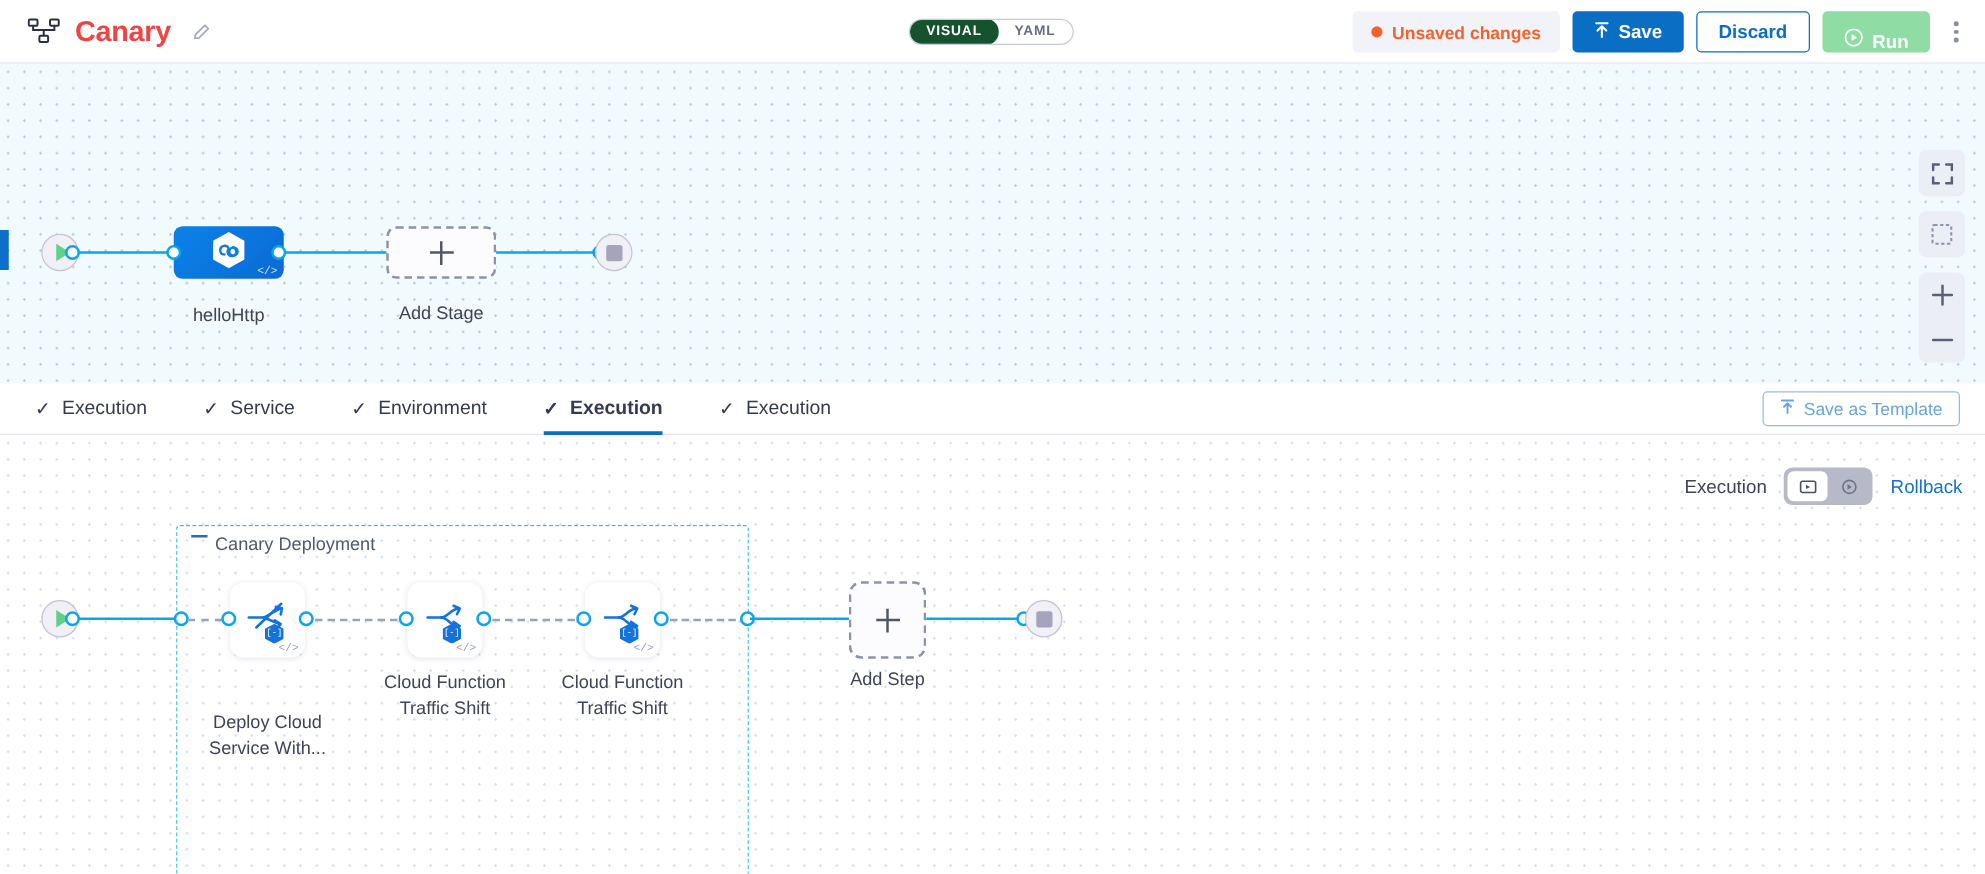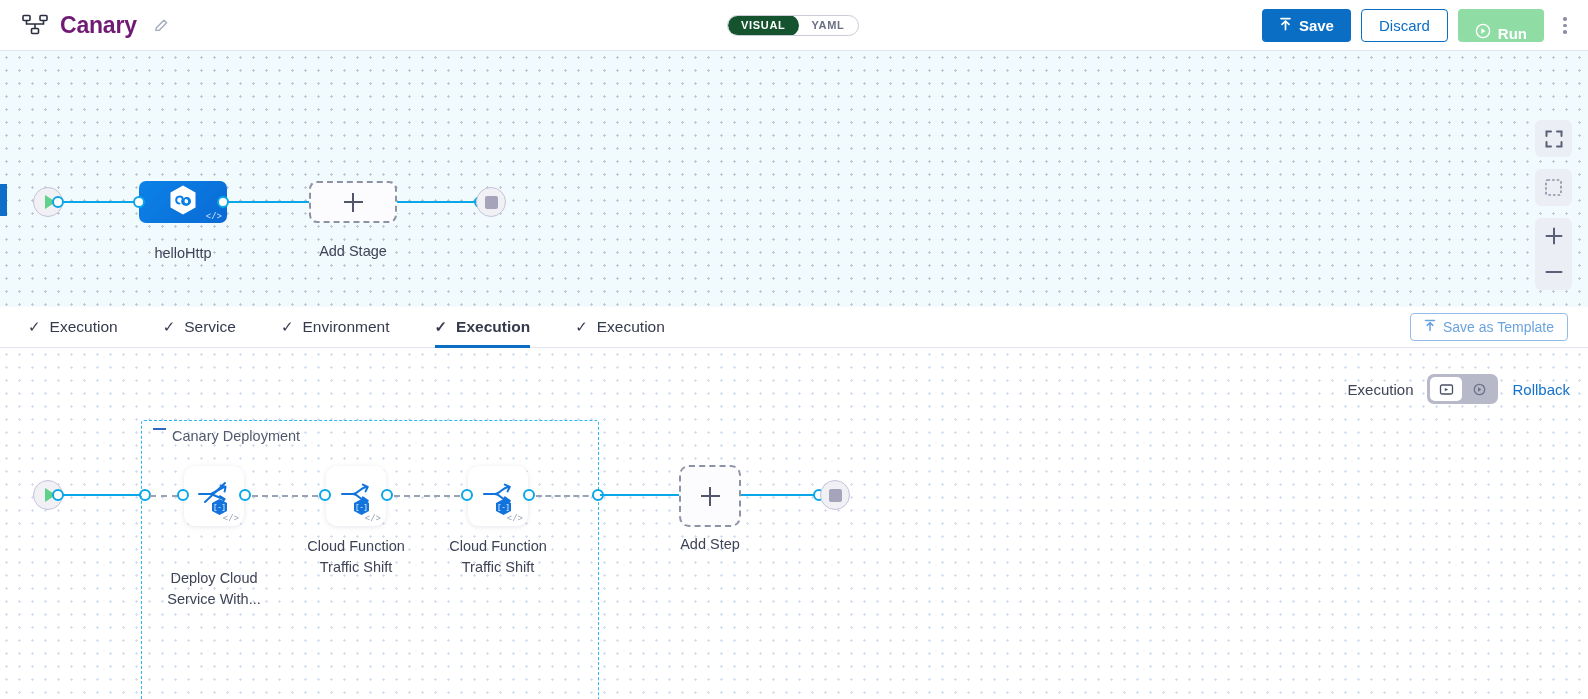--- a/index.html
+++ b/index.html
@@ -13,21 +13,21 @@
 
   
   .header {
     position: absolute; top: 0; left: 0; width: 1588px; height: 51px;
     background: #ffffff; border-bottom: 1px solid #e4e6ef;
     display: flex; align-items: center;
   }
   .hdr-left { display: flex; align-items: center; gap: 12px; padding-left: 22px; }
   .pipeline-glyph { width: 26px; height: 22px; display: block; }
   .pipeline-title {
-    font-size: 23px; font-weight: bold; color: #701a75; letter-spacing: -0.2px;
+    font-size: 23px; font-weight: bold; color: #ef4444; letter-spacing: -0.2px;
   }
   .edit-pencil { width: 17px; height: 17px; display: block; margin-left: 4px; cursor: pointer; }
 
   .hdr-center {
     position: absolute; left: 727px; top: 15px;
   }
   .mode-toggle {
     display: flex; align-items: center;
     border: 1px solid #c9ccd8; border-radius: 11px;
     height: 21px; background: #ffffff; overflow: hidden;
@@ -51,21 +51,21 @@
   }
   .dot-orange { width: 9px; height: 9px; border-radius: 50%; background: #f4622c; }
   .btn-save {
     display: flex; align-items: center; gap: 7px;
     background: #0a6ec4; color: #ffffff; border: none; border-radius: 4px;
     height: 33px; padding: 0 17px; font-size: 15px; font-weight: bold;
     font-family: "Liberation Sans", sans-serif; cursor: pointer;
   }
   .btn-discard {
     background: #ffffff; color: #0a6ec4; border: 1px solid #0a6ec4; border-radius: 4px;
-    height: 33px; padding: 0 17px; font-size: 15px; font-weight: normal;
+    height: 33px; padding: 0 17px; font-size: 15px; font-weight: bold;
     font-family: "Liberation Sans", sans-serif; cursor: pointer;
   }
   .btn-run {
     display: flex; align-items: flex-end; gap: 7px;
     background: #8fdca4; color: #ffffff; border: none; border-radius: 4px;
     height: 33px; padding: 0 17px; font-size: 15px; font-weight: bold;
     font-family: "Liberation Sans", sans-serif; cursor: pointer;
   }
   .kebab { width: 18px; height: 26px; display: flex; flex-direction: column;
     align-items: center; justify-content: center; gap: 3px; cursor: pointer; margin-left: 2px; }
@@ -247,20 +247,24 @@
     </div>
 
     <div class="hdr-center">
       <div class="mode-toggle">
         <div class="mode-seg active">VISUAL</div>
         <div class="mode-seg">YAML</div>
       </div>
     </div>
 
     <div class="hdr-right">
+      <div class="unsaved-pill">
+        <span class="dot-orange"></span>
+        <span>Unsaved changes</span>
+      </div>
 
       <button class="btn-save">
         <span>
           <svg width="13" height="14" viewBox="0 0 13 14">
             <path d="M2 1.6 H11" stroke="#ffffff" stroke-width="1.7" stroke-linecap="round"></path>
             <path d="M6.5 4 V12.6 M3 7.4 L6.5 4 L10 7.4" fill="none" stroke="#ffffff" stroke-width="1.7" stroke-linecap="round" stroke-linejoin="round"></path>
           </svg>
         </span>
         <span>Save</span>
       </button>

